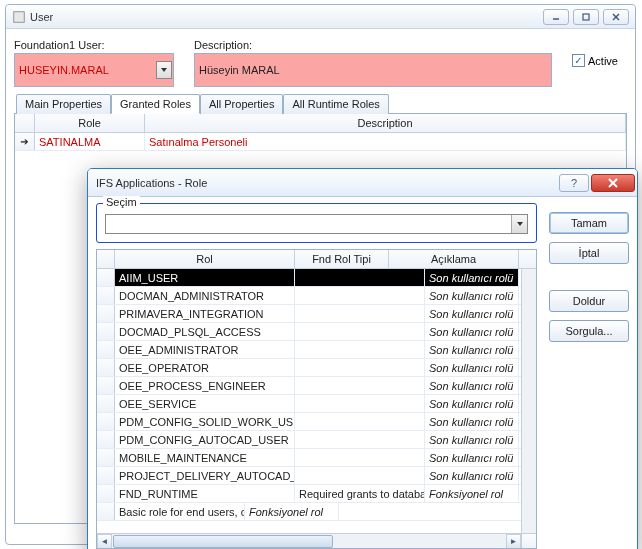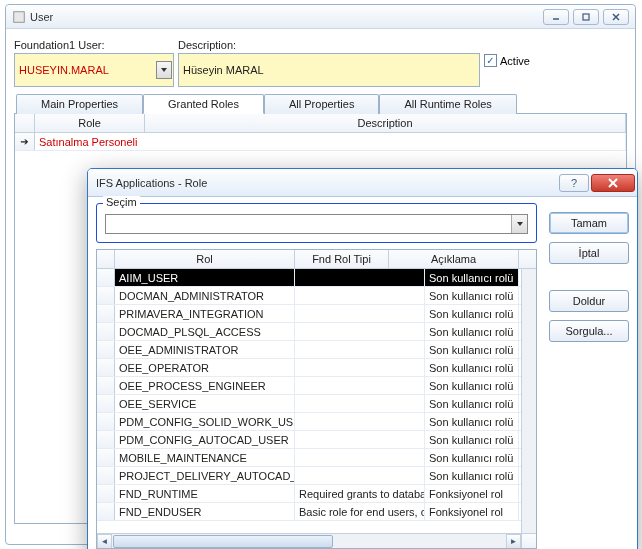--- a/index.html
+++ b/index.html
@@ -7,33 +7,33 @@
 
   
   .main-window { position: absolute; left: 5px; top: 4px; width: 631px; height: 541px; border: 1px solid #9db2c9; border-radius: 4px; background: #fff; }
   .mw-titlebar { height: 24px; background: linear-gradient(#fdfefe,#e7eef7); border-bottom: 1px solid #c9d6e6; display: flex; align-items: center; padding: 0 6px; border-radius: 4px 4px 0 0;}
   .mw-title { flex: 1; color: #333; }
   .mw-icon { width: 14px; height: 14px; margin-right: 4px; display: inline-flex; }
   .mw-btns { display: flex; gap: 4px; }
   .mw-btn { width: 26px; height: 16px; border: 1px solid #a8b9cf; border-radius: 3px; background: linear-gradient(#fefefe,#e6edf7); display: flex; align-items: center; justify-content: center; color: #405a7a; }
 
   .mw-body { padding: 10px 8px 8px 8px; }
-  .field-row { display: flex; align-items: flex-start; gap: 4px; margin-bottom: 6px; }
+  .field-row { display: flex; align-items: flex-start; gap: 20px; margin-bottom: 6px; }
   .field-col { display: flex; flex-direction: column; }
   .field-label { color: #222; margin-bottom: 2px; }
-  .field-input { height: 20px; border: 1px solid #9db2c9; padding: 16px 4px; background: #fef9c3; display: flex; align-items: center; }
+  .field-input { height: 20px; border: 1px solid #9db2c9; padding: 16px 4px; background: #fca5a5; display: flex; align-items: center; }
   .user-input { width: 160px; color: #c00; display: flex; align-items: center; justify-content: space-between; }
   .dd-btn { width: 16px; height: 18px; border: 1px solid #888; background: linear-gradient(#f7f7f7,#ddd); display: flex; align-items: center; justify-content: center; margin-right: -3px;}
-  .desc-input { width: 302px; color: #222; }
+  .desc-input { width: 358px; color: #222; }
   .active-wrap { display: flex; align-items: center; gap: 3px; margin-top: 15px; }
   .chk { width: 13px; height: 13px; border: 1px solid #6b8aab; background: #fff; display: flex; align-items: center; justify-content: center; color: #2a64a8; font-size: 10px; }
 
   
   .tabs-wrap { margin-top: 6px; border-bottom: 1px solid #9db2c9; display: flex; padding-left: 2px;}
-  .tab { padding: 3px 24px; border: 1px solid #9db2c9; border-bottom: none; background: linear-gradient(#f8fbfe,#e7eef7); margin-right: 0px; position: relative; top: 1px; border-radius: 2px 2px 0 0; color: #222;}
+  .tab { padding: 3px 8px; border: 1px solid #9db2c9; border-bottom: none; background: linear-gradient(#f8fbfe,#e7eef7); margin-right: 0px; position: relative; top: 1px; border-radius: 2px 2px 0 0; color: #222;}
   .tab.active { background: #fff; border-bottom: 1px solid #fff; }
 
   
   .grid1 { border: 1px solid #9db2c9; border-top: none; height: 410px; background: #fff; }
   .g1-head { display: flex; background: linear-gradient(#fbfcfd,#eef3f9); border-bottom: 1px solid #c3d0e0; }
   .g1-h { border-right: 1px solid #c3d0e0; padding: 3px 4px; text-align: center; color: #222;}
   .g1-h.rowh { width: 20px; }
   .g1-h.role { width: 110px; }
   .g1-h.desc { flex: 1; }
   .g1-row { display: flex; border-bottom: 1px solid #e6ecf4; height: 18px; align-items: center;}
@@ -68,21 +68,21 @@
   .g2-h.rowh { width: 18px; }
   .g2-h.rol { width: 180px; }
   .g2-h.acik { width: 130px; }
   .g2-h.tip { width: 94px; }
   .g2-body { flex: 1; overflow: hidden; }
   .g2-row { display: flex; border-bottom: 1px solid #e6ecf4; height: 18px; align-items: stretch;}
   .g2-c { border-right: 1px solid #e6ecf4; padding: 0 4px; display: flex; align-items: center; overflow: hidden; white-space: nowrap; color: #222;}
   .g2-c.rowh { width: 18px; background: linear-gradient(#fbfcfd,#eef3f9); border-right:1px solid #c3d0e0;}
   .g2-c.rol { width: 180px; }
   .g2-c.acik { width: 130px; }
-  .g2-c.tip { width: 94px; }
+  .g2-c.tip { width: 94px; font-style: italic; }
   .g2-row.sel .g2-c:not(.rowh) { background: #000; color: #fff; }
   .g2-scroll-v { width: 15px; background:#eef2f7; border-left:1px solid #c3d0e0;}
   .g2-bodywrap { display:flex; flex:1; overflow:hidden;}
   .g2-hscroll { height:15px; background:#eef2f7; border-top:1px solid #c3d0e0; display:flex;}
   .sb-btn { width:15px; height:15px; background:linear-gradient(#fefefe,#dde5ef); border:1px solid #c3d0e0; display:flex; align-items:center; justify-content:center; font-size:8px; color:#405a7a;}
   .sb-track { flex:1; position:relative;}
   .sb-thumb { position:absolute; left:0; top:0; width:220px; height:13px; margin:1px; background:linear-gradient(#eaf1fa,#cdddef); border:1px solid #9db2c9; border-radius:2px;}
 </style>
 </head>
 <body>
@@ -151,20 +151,21 @@
       <div class="g1-head">
         <div class="g1-h rowh"></div>
         <div class="g1-h role">Role</div>
         <div class="g1-h desc">Description</div>
       </div>
       <div id="g1body">
           <div class="g1-row">
     <div class="g1-c rowh">
               <span class="arrow">➔</span>
             </div>
+    <div class="g1-c role">SATINALMA</div>
     <div class="g1-c desc">Satınalma Personeli</div>
           </div>
         </div>
     </div>
   </div>
 </div>
 
 <div class="dialog">
   <div class="dlg-titlebar">
     <span class="dlg-title">IFS Applications - Role</span>
@@ -274,21 +275,20 @@
     <div class="g2-c tip">Son kullanıcı rolü</div>
               </div>
               <div class="g2-row">
     <div class="g2-c rowh"></div>
     <div class="g2-c rol">FND_RUNTIME</div>
     <div class="g2-c acik">Required grants to database ob</div>
     <div class="g2-c tip">Fonksiyonel rol</div>
               </div>
               <div class="g2-row">
     <div class="g2-c rowh"></div>
-    <div class="g2-c rol">FND_ENDUSER</div>
     <div class="g2-c acik">Basic role for end users, contai</div>
     <div class="g2-c tip">Fonksiyonel rol</div>
               </div>
             </div>
           <div class="g2-scroll-v"></div>
         </div>
         <div class="g2-hscroll">
           <div class="sb-btn">◄</div>
           <div class="sb-track">
               <div class="sb-thumb"></div>

